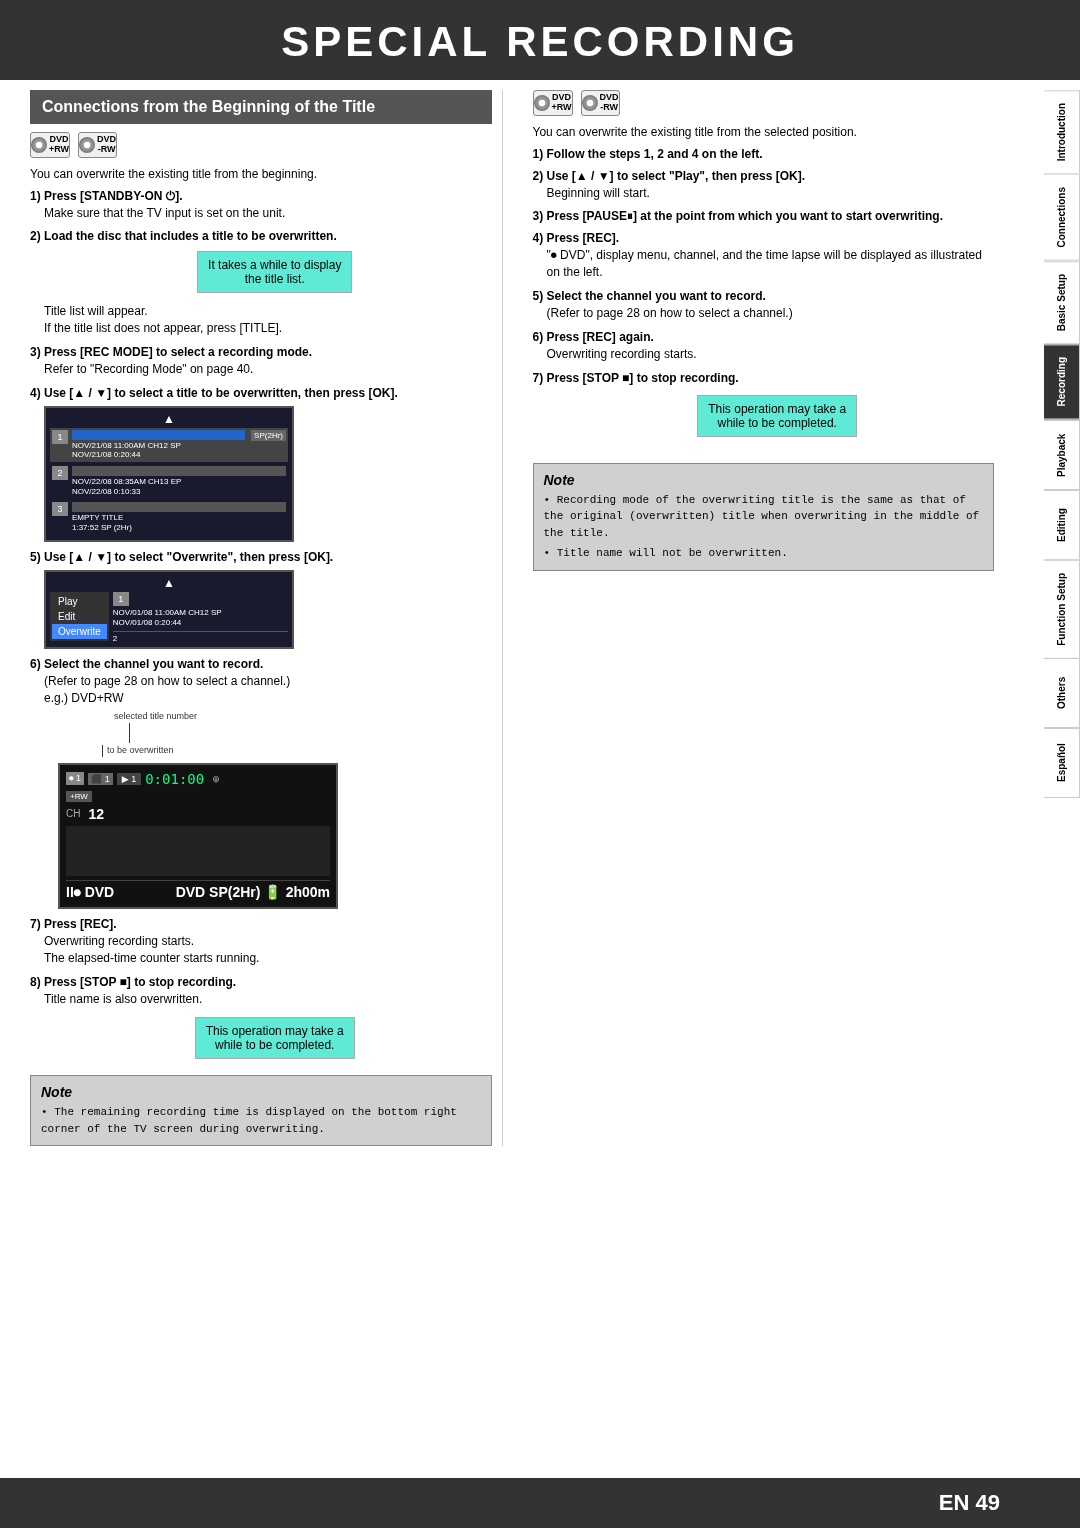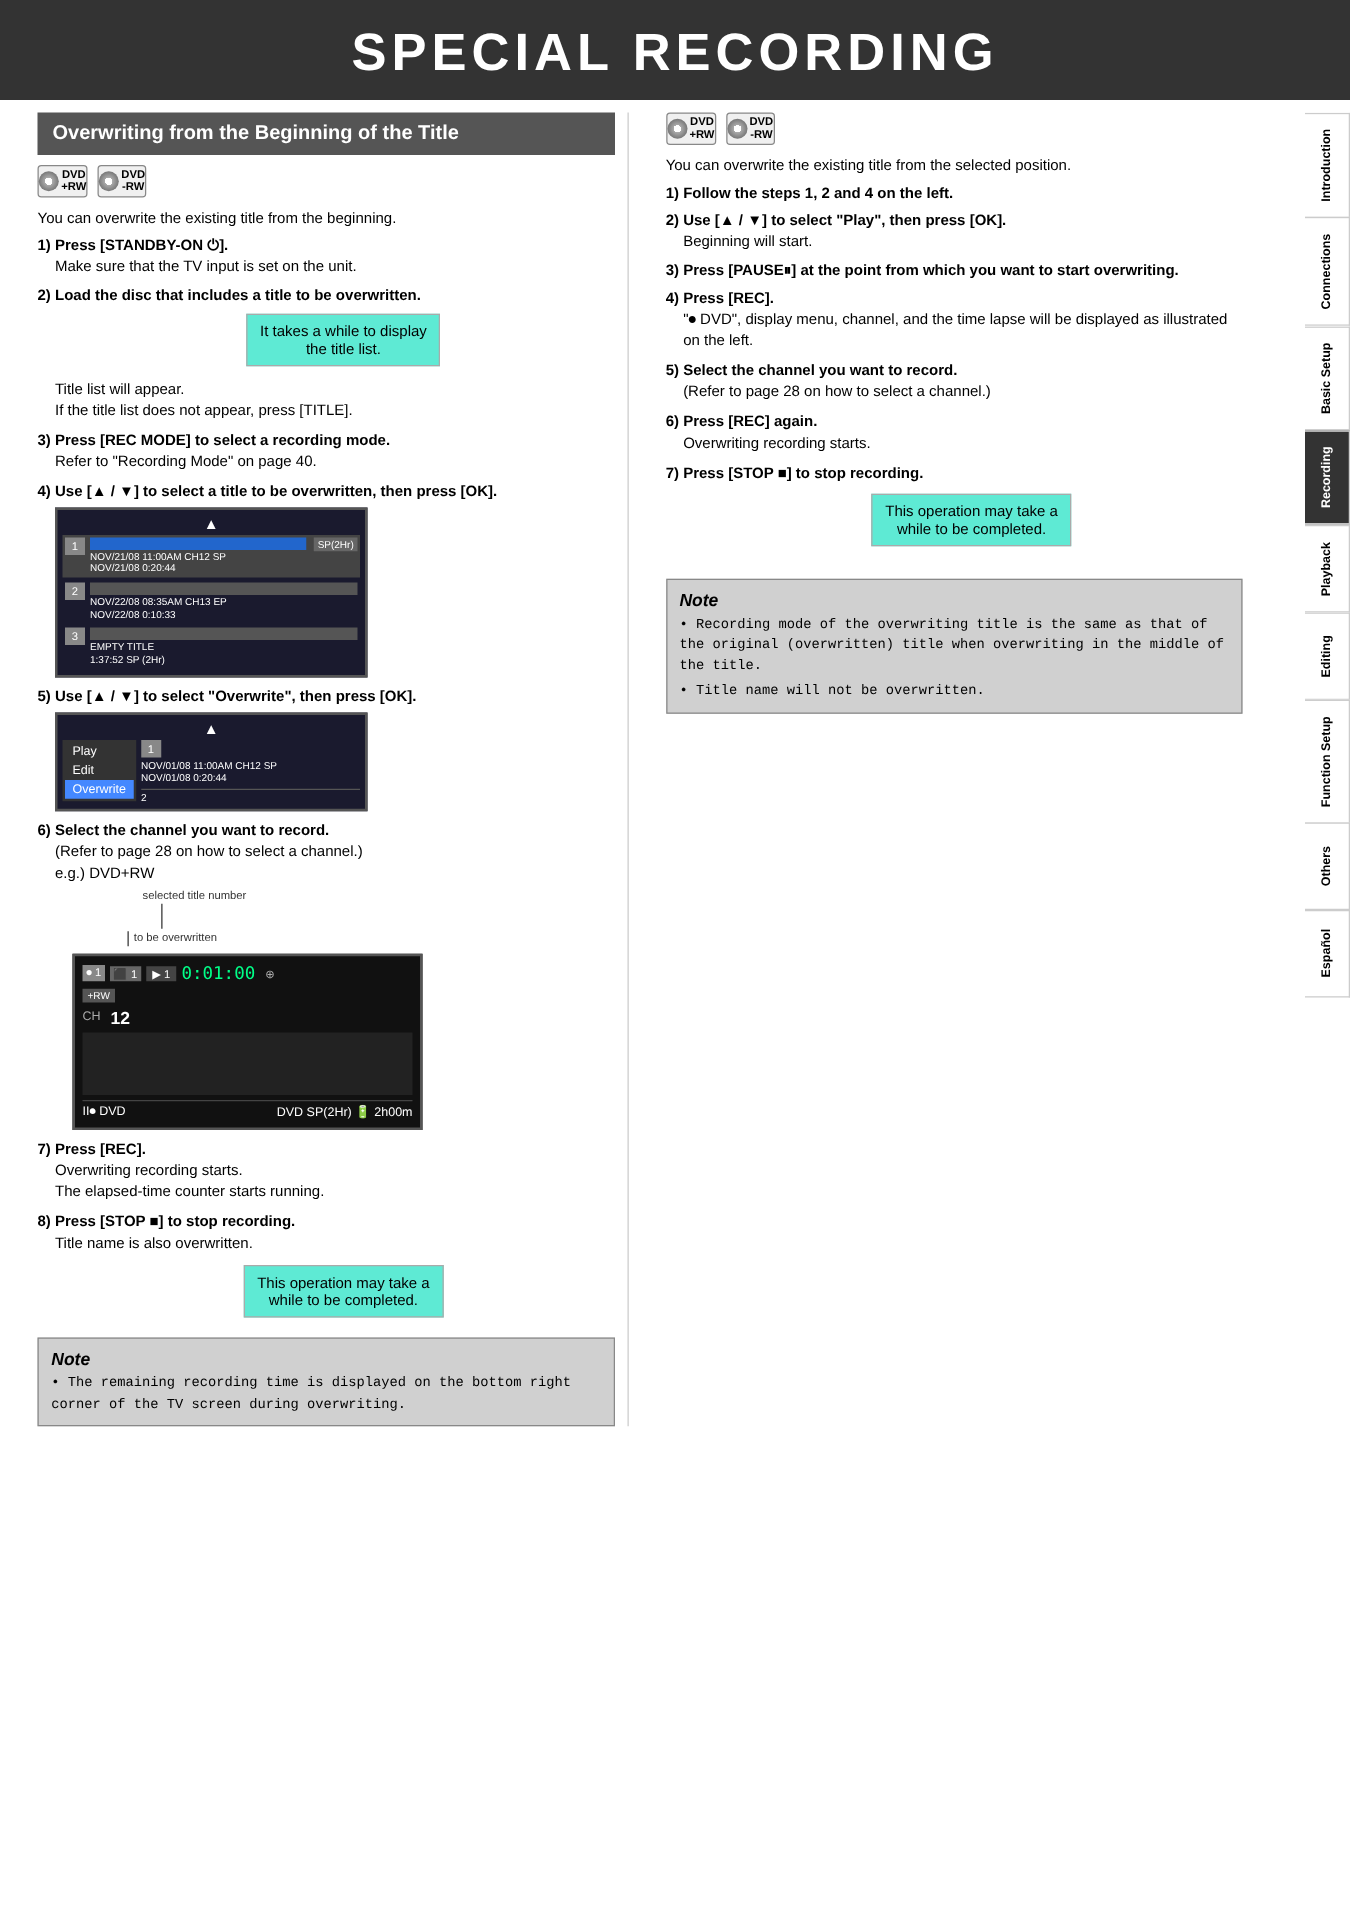--- a/index.html
+++ b/index.html
@@ -249,21 +249,22 @@
     .rec-display-badge {
       background: #555;
       padding: 1px 4px;
       font-size: 8px;
     }
     .rec-display-bottom {
       display: flex;
       justify-content: space-between;
       border-top: 1px solid #444;
       padding-top: 3px;
-      font-size: 10px;
+      font-size: 14px;
+      font-weight: bold;
     }
     
     .note-box {
       background: #d0d0d0;
       border: 1px solid #888;
       padding: 8px 10px;
       margin-top: 10px;
     }
     .note-title {
       font-weight: bold;
@@ -322,21 +323,21 @@
     <div class="sidebar-tab">Others</div>
     <div class="sidebar-tab">Español</div>
   </div>
 
   <div class="main-content">
     <div class="two-col">
 
       <div class="col-left">
 
         <div class="section-header">
-          <span>Overwriting from the Beginning of the Title</span>
+          <span>Connections from the Beginning of the Title</span>
         </div>
 
         <div class="dvd-icons">
           <div class="dvd-icon">
             <div class="disc"></div>
             <div class="dvd-icon-text">DVD<br>+RW</div>
           </div>
           <div class="dvd-icon">
             <div class="disc"></div>
             <div class="dvd-icon-text">DVD<br>-RW</div>
@@ -530,14 +531,17 @@
           <div class="note-title">Note</div>
           <div class="note-text">• Recording mode of the overwriting title is the same as that of the original (overwritten) title when overwriting in the middle of the title.</div>
           <div class="note-text" style="margin-top:4px;">• Title name will not be overwritten.</div>
         </div>
 
       </div>
 
     </div>
   </div>
 
+  <div class="page-footer">
+    <span class="footer-text">EN  49</span>
+  </div>
 
 </div>
 
 </body></html>

